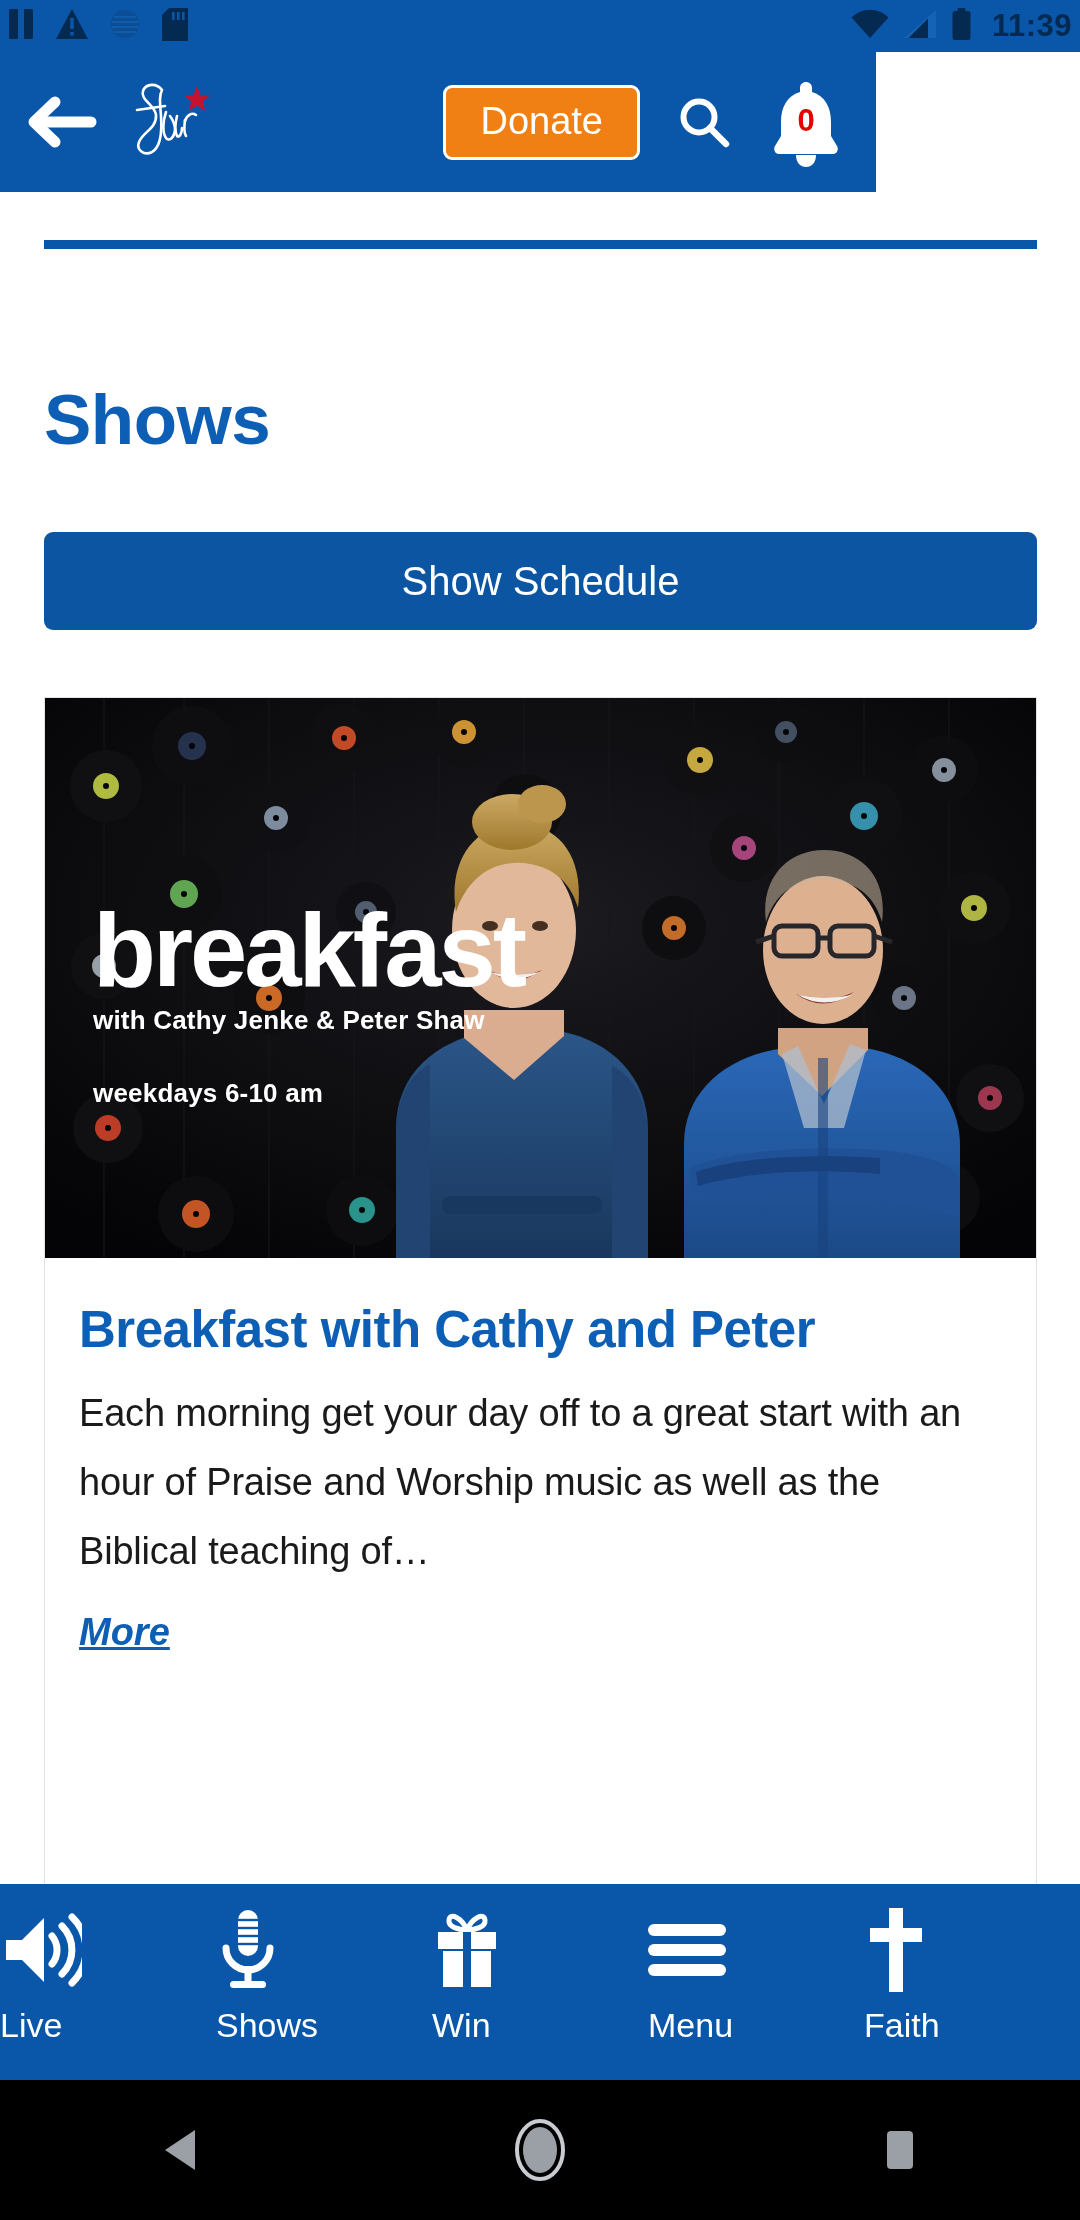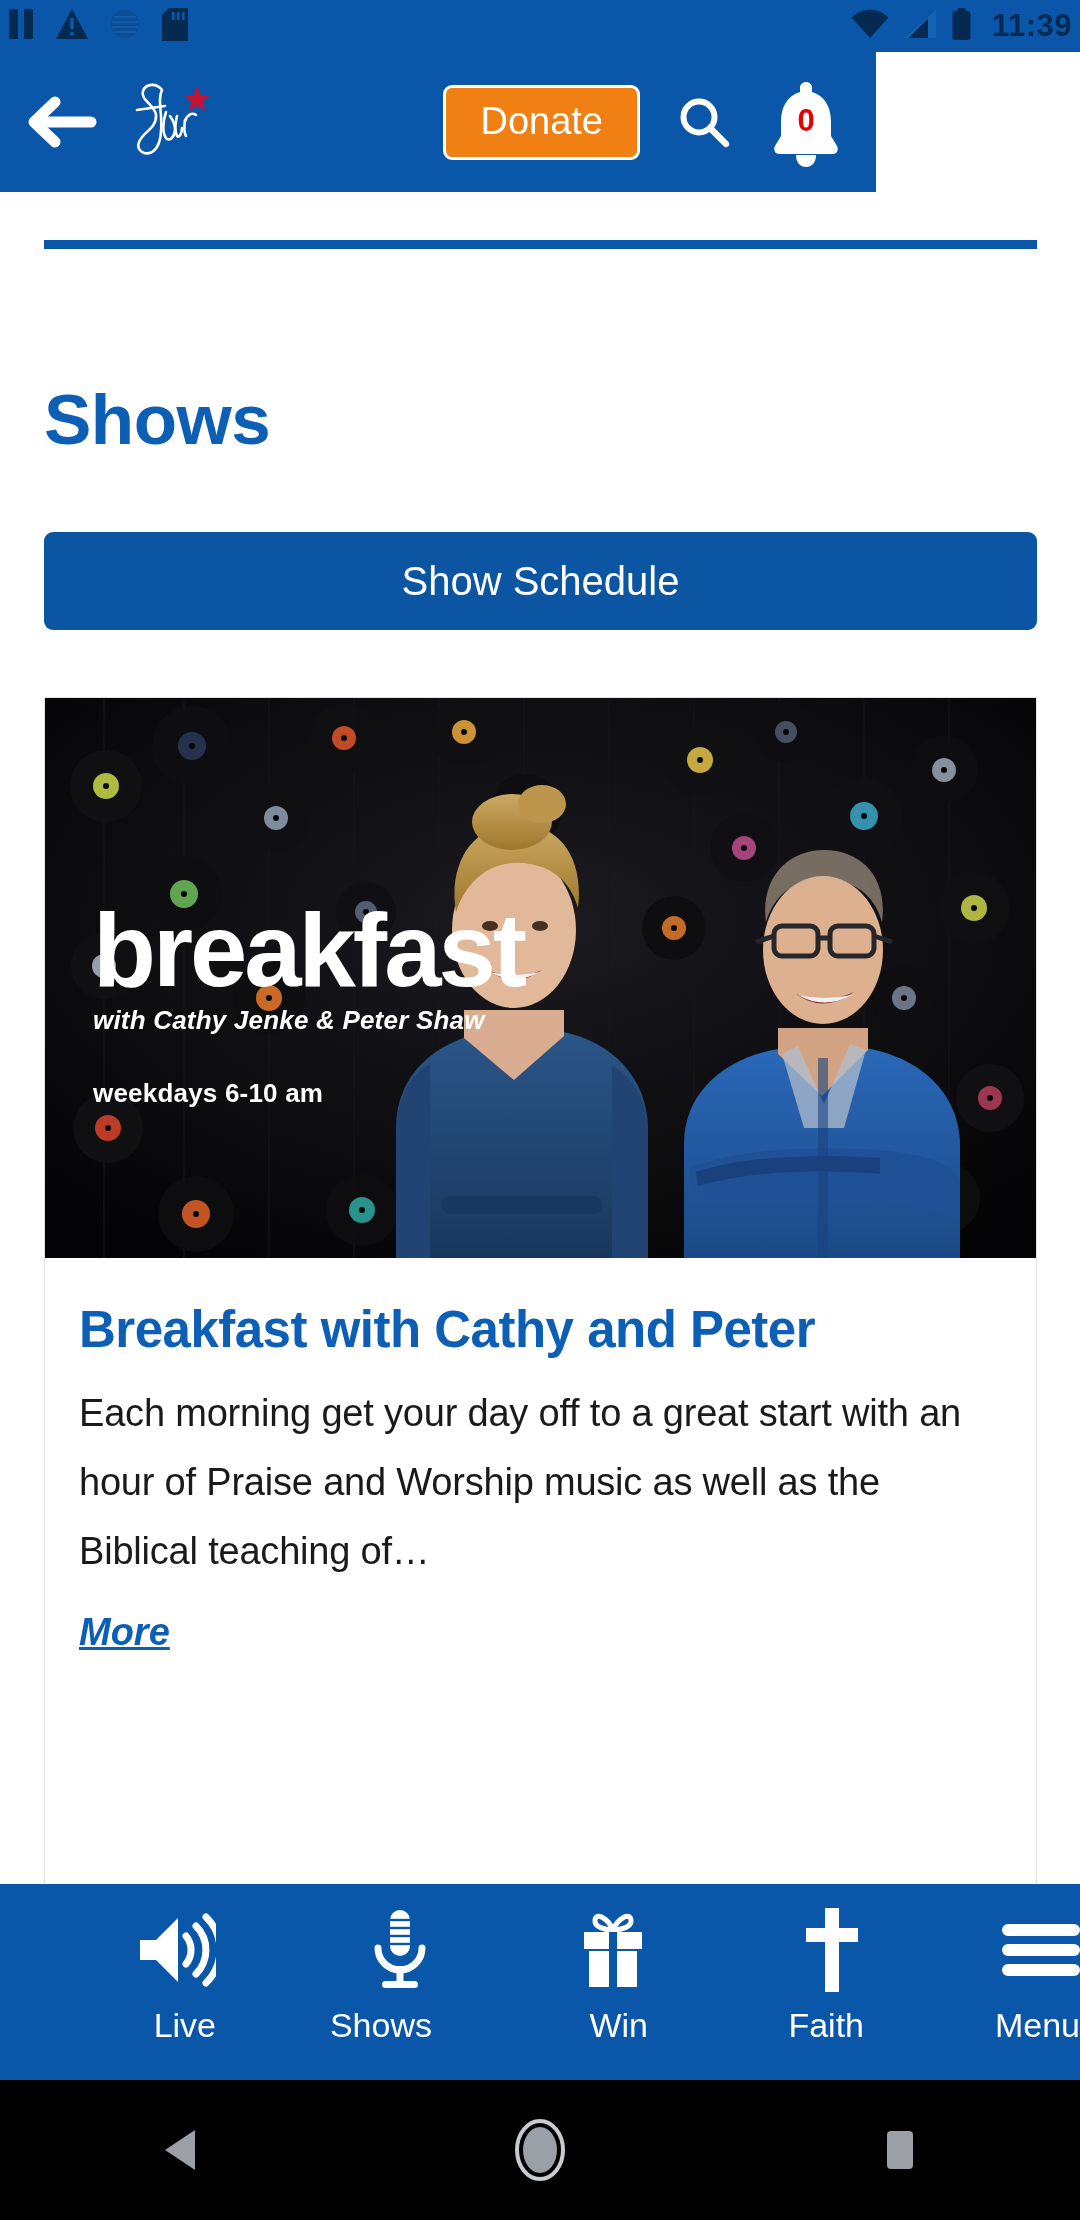--- a/index.html
+++ b/index.html
@@ -91,21 +91,21 @@
   .photo-overlay {
     position:absolute; left:48px; bottom:150px; z-index:4;
     pointer-events:none;
   }
   .ov-title {
     color:#ffffff; font-size:103px; font-weight:700;
     line-height:0.86; letter-spacing:-3px;
   }
   .ov-sub1 {
     color:#ffffff; font-size:26px; font-weight:700;
-    letter-spacing:0.2px; margin-top:10px; line-height:1.12;font-style:italic;
+    letter-spacing:0.2px; margin-top:10px; line-height:1.12;
   }
   .ov-sub2 {
     color:#ffffff; font-size:26px; font-weight:700;
     letter-spacing:0.2px; line-height:1.12;margin-top:44px;
   }
   .card-body { padding:44px 34px 0 34px; }
   .card-title {
     color:#0D5FB6; font-size:51px; font-weight:700;
     line-height:1.08; letter-spacing:-0.5px;
   }
@@ -119,21 +119,21 @@
     font-style:italic; text-decoration:underline;
   }
 
   
   .bottomnav {
     position:absolute; top:1884px; left:0; width:1080px; height:196px;
     background:#0A56A8; display:flex; align-items:flex-start;
   }
   .nav-item {
     flex:1; height:100%; display:flex; flex-direction:column;
-    align-items:flex-end; justify-content:flex-start; padding-top:24px;
+    align-items:flex-start; justify-content:flex-start; padding-top:24px;
   }
   .nav-ico { height:84px; display:flex; align-items:center; justify-content:center; }
   .nav-label {
     color:#ffffff; font-size:34px; font-weight:400;
     margin-top:16px; line-height:1;
   }
 
   
   .androidnav {
     position:absolute; top:2080px; left:0; width:1080px; height:140px;
@@ -519,38 +519,38 @@
           <rect x="6" y="22" width="58" height="17" fill="#ffffff"></rect>
           <rect x="11" y="41" width="48" height="36" fill="#ffffff"></rect>
           <rect x="31" y="22" width="8" height="55" fill="#0A56A8"></rect>
         </svg>
       </span>
       <span class="nav-label">Win</span>
     </div>
 
     <div class="nav-item">
       <span class="nav-ico">
-        <svg width="64" height="84" viewBox="0 0 64 84">
-          <rect x="25" y="0" width="14" height="84" fill="#ffffff"></rect>
-          <rect x="6" y="20" width="52" height="14" fill="#ffffff"></rect>
-        </svg>
-      </span>
-      <span class="nav-label">Faith</span>
-    </div>
-
-    <div class="nav-item">
-      <span class="nav-ico">
         <svg width="78" height="56" viewBox="0 0 78 56">
           <rect x="0" y="2" width="78" height="12" rx="6" fill="#ffffff"></rect>
           <rect x="0" y="22" width="78" height="12" rx="6" fill="#ffffff"></rect>
           <rect x="0" y="42" width="78" height="12" rx="6" fill="#ffffff"></rect>
         </svg>
       </span>
       <span class="nav-label">Menu</span>
     </div>
+
+    <div class="nav-item">
+      <span class="nav-ico">
+        <svg width="64" height="84" viewBox="0 0 64 84">
+          <rect x="25" y="0" width="14" height="84" fill="#ffffff"></rect>
+          <rect x="6" y="20" width="52" height="14" fill="#ffffff"></rect>
+        </svg>
+      </span>
+      <span class="nav-label">Faith</span>
+    </div>
   </div>
 
   <div class="androidnav">
     <div class="an-cell">
       <svg width="42" height="48" viewBox="0 0 42 48">
         <path d="M36 4 L36 44 L6 24 Z" fill="#9AA0A6"></path>
       </svg>
     </div>
     <div class="an-cell">
       <svg width="52" height="62" viewBox="0 0 52 62">

